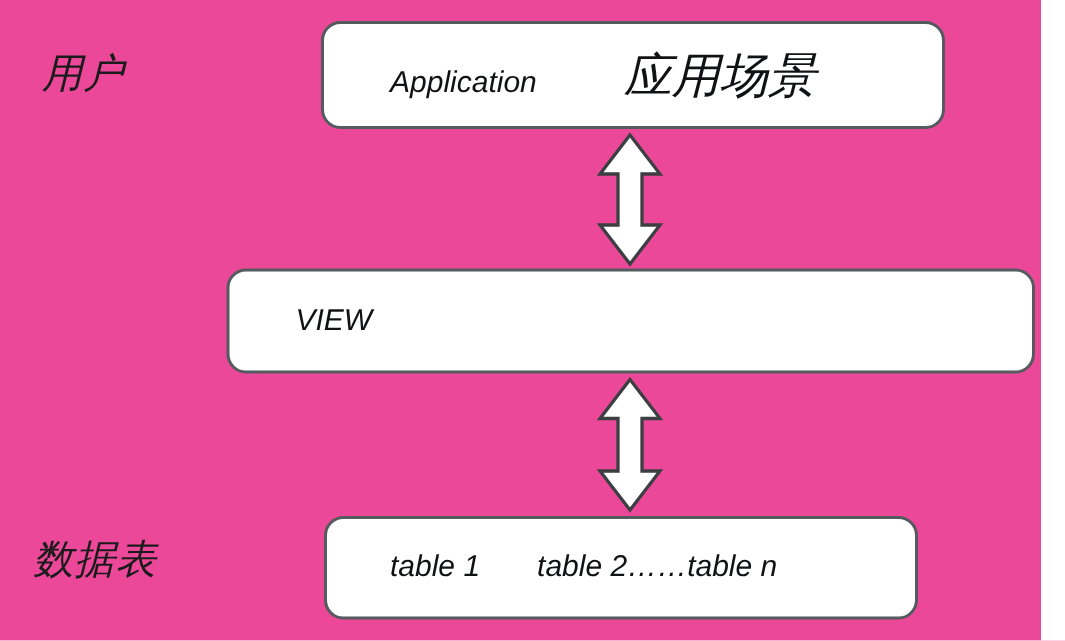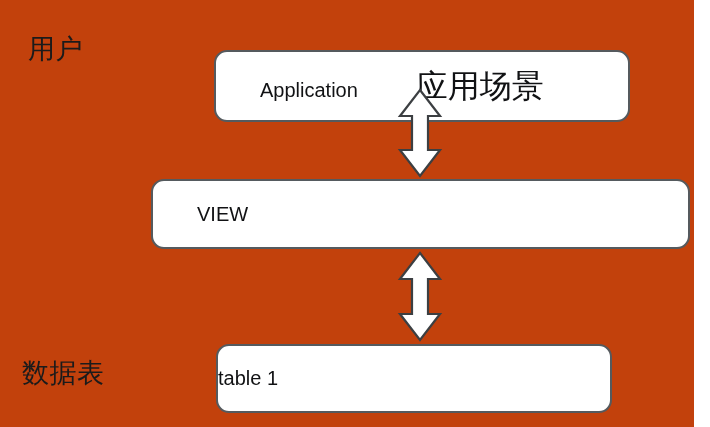--- a/index.html
+++ b/index.html
@@ -9,22 +9,23 @@
   }
   body {
     font-family: "Liberation Sans", "DejaVu Sans", sans-serif;
     -webkit-font-smoothing: antialiased;
   }
 
   #canvas {
     position: relative;
     width: 694px;
     height: 427px;
-    background: #c2410c;
+    background: #ec4899;
     overflow: hidden;
+    font-style: italic;
   }
 
   
   .tier-label {
     position: absolute;
     font-size: 27px;
     line-height: 1;
     color: #1b1b1b;
     font-weight: 400;
     white-space: nowrap;
@@ -41,31 +42,31 @@
     background: #ffffff;
     border: 2px solid #555a5e;
     border-radius: 13px;
     display: flex;
     align-items: center;
   }
   #box-application {
     left: 214px;  top: 14px;
     width: 416px; height: 72px;
     padding-left: 44px;
-    margin-top: 36px;
   }
   #box-view {
     left: 151px;  top: 179px;
     width: 539px; height: 70px;
     padding-left: 44px;
     align-items: center;
   }
   #box-tables {
     left: 216px;  top: 344px;
     width: 396px; height: 69px;
+    padding-left: 42px;
   }
 
   .box-text-en {
     font-size: 20px;
     color: #111214;
     white-space: nowrap;
   }
   .box-text-cn {
     font-size: 32px;
     color: #111214;
@@ -128,16 +129,17 @@
   <div class="arrow-dbl" id="arrow-view-tbl">
     <svg viewBox="0 0 48 91" preserveAspectRatio="none">
       <path d="M24 2 L44 28 L32 28 L32 63 L44 63 L24 89 L4 63 L16 63 L16 28 L4 28 Z" fill="#ffffff" stroke="#3c3f42" stroke-width="2.2" stroke-linejoin="miter"></path>
     </svg>
   </div>
 
   <div class="node-box" id="box-tables">
     <div class="row">
       <span class="box-text-en">table 1</span>
       <span class="gap"></span>
+      <span class="box-text-en">table 2……table n</span>
     </div>
   </div>
 
 </div>
 
 </body></html>

